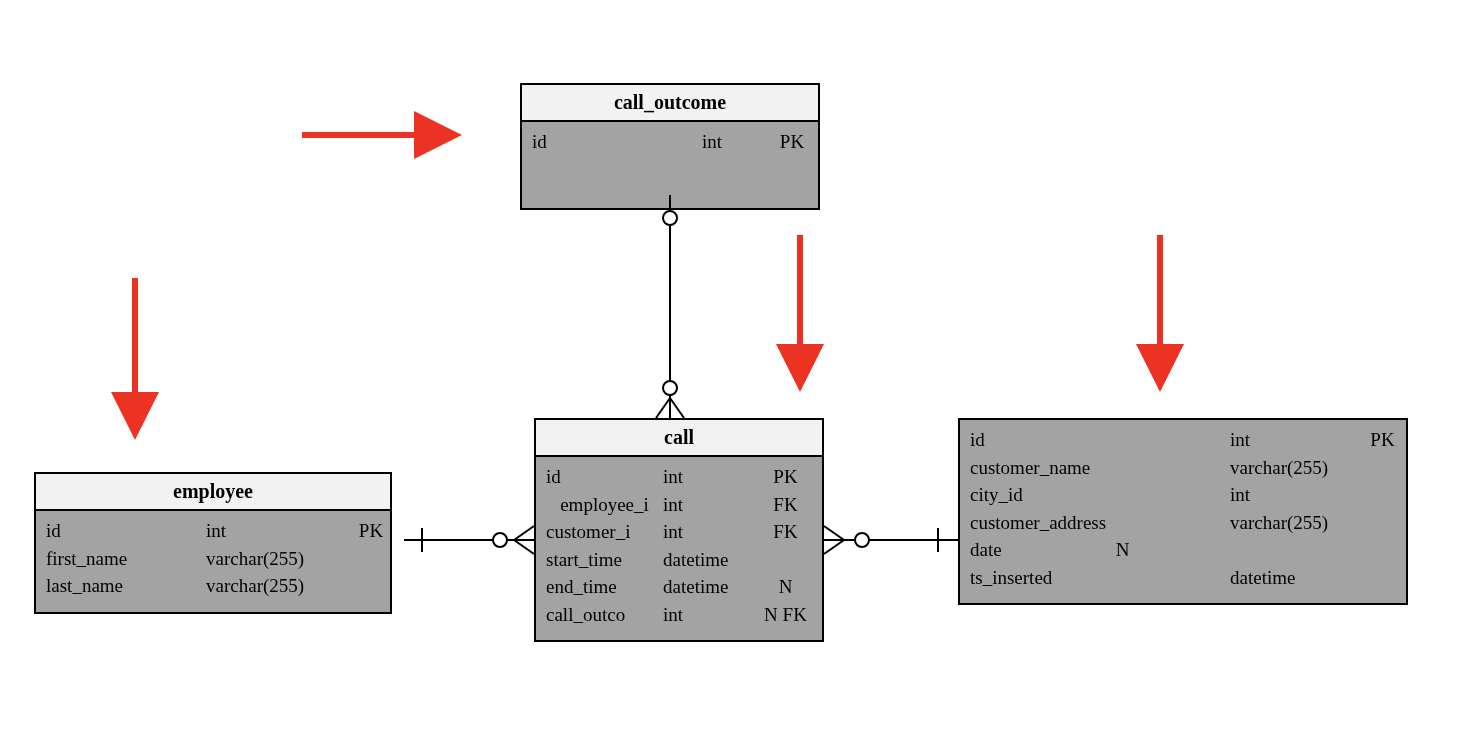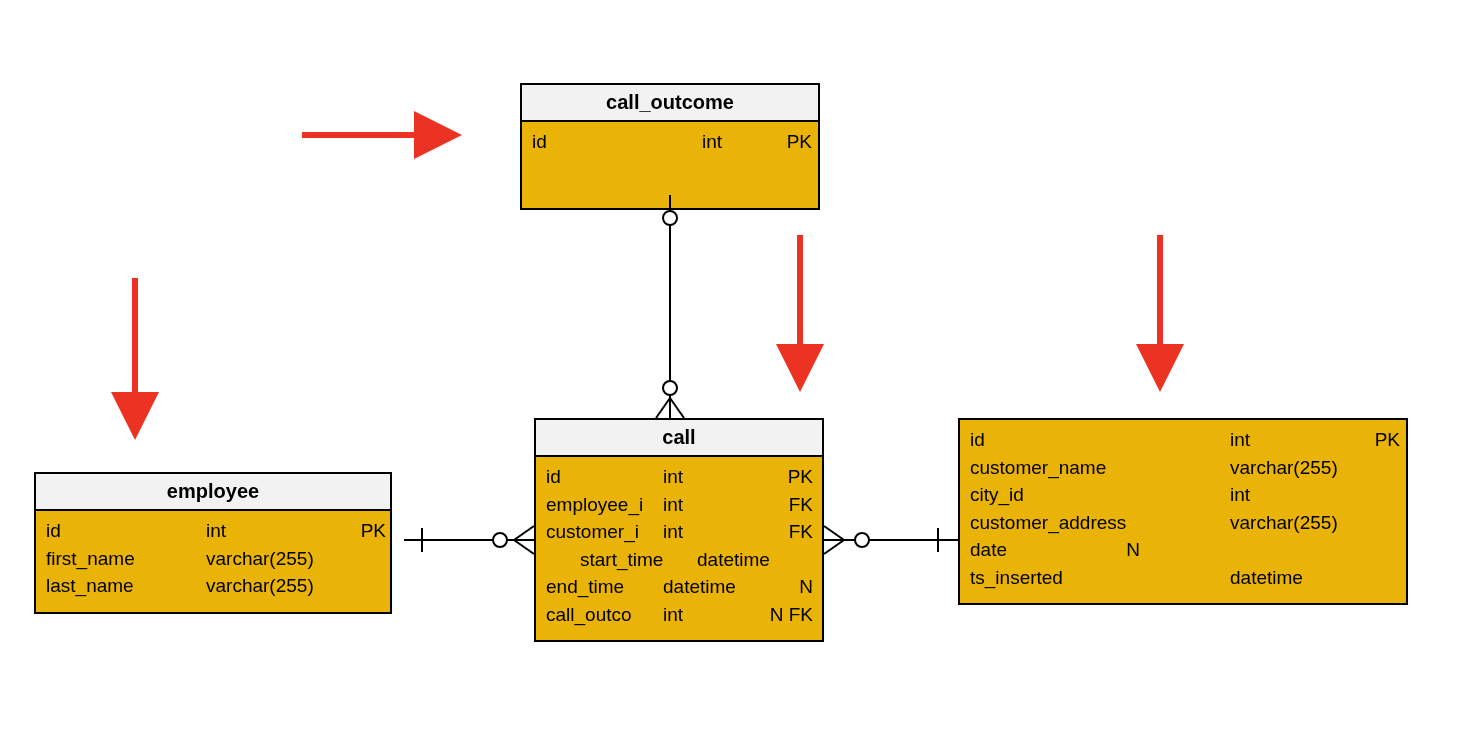--- a/index.html
+++ b/index.html
@@ -8,22 +8,23 @@
     width: 1478px;
     height: 736px;
     background: #ffffff;
     font-family: Arial, Helvetica, sans-serif;
     position: relative;
     overflow: hidden;
   }
   .entity {
     position: absolute;
     border: 2px solid #000;
-    background: #eab308;
+    background: #a3a3a3;
     box-sizing: border-box;
+    font-family: Liberation Serif, serif;
   }
   .entity-header {
     text-align: center;
     font-weight: bold;
     font-size: 20px;
     padding: 6px 0;
     border-bottom: 2px solid #000;
     background: #f2f2f2;
   }
   .entity-body {
@@ -36,21 +37,21 @@
     white-space: nowrap;
   }
   .col-name {
     flex: 0 0 auto;
   }
   .col-type {
     flex: 0 0 auto;
   }
   .col-key {
     flex: 0 0 auto;
-    text-align: right;
+    text-align: center;
   }
   svg.overlay {
     position: absolute;
     left: 0;
     top: 0;
     width: 1478px;
     height: 736px;
     pointer-events: none;
   }
 </style>
@@ -91,31 +92,31 @@
 
 <div class="entity" style="left:534px; top:418px; width:290px;">
   <div class="entity-header">call</div>
   <div class="entity-body">
     <div class="row">
       <span class="col-name" style="width:117px;">id</span>
       <span class="col-type" style="width:95px;">int</span>
       <span class="col-key" style="width:55px;">PK</span>
     </div>
     <div class="row">
-      <span class="col-name" style="width:117px;">employee_i</span>
+      <span class="col-name" style="width:117px;text-align:center;">employee_i</span>
       <span class="col-type" style="width:95px;">int</span>
       <span class="col-key" style="width:55px;">FK</span>
     </div>
     <div class="row">
       <span class="col-name" style="width:117px;">customer_i</span>
       <span class="col-type" style="width:95px;">int</span>
       <span class="col-key" style="width:55px;">FK</span>
     </div>
     <div class="row">
-      <span class="col-name" style="width:117px;margin-left:34px;">start_time</span>
+      <span class="col-name" style="width:117px;">start_time</span>
       <span class="col-type" style="width:95px;">datetime</span>
       <span class="col-key" style="width:55px;"></span>
     </div>
     <div class="row">
       <span class="col-name" style="width:117px;">end_time</span>
       <span class="col-type" style="width:95px;">datetime</span>
       <span class="col-key" style="width:55px;">N</span>
     </div>
     <div class="row">
       <span class="col-name" style="width:117px;">call_outco</span>

